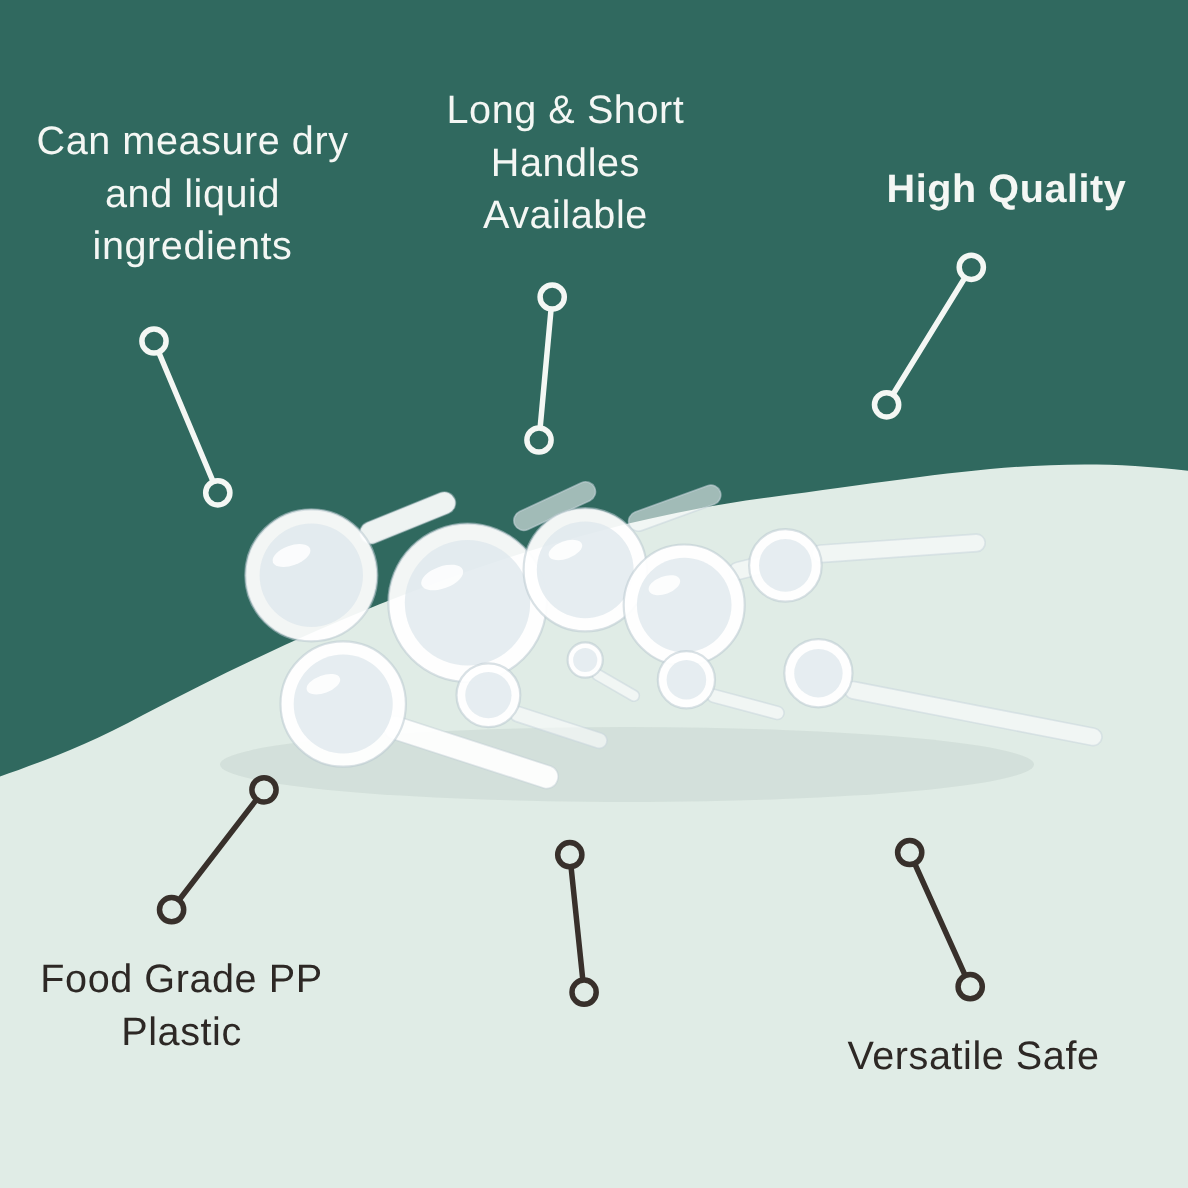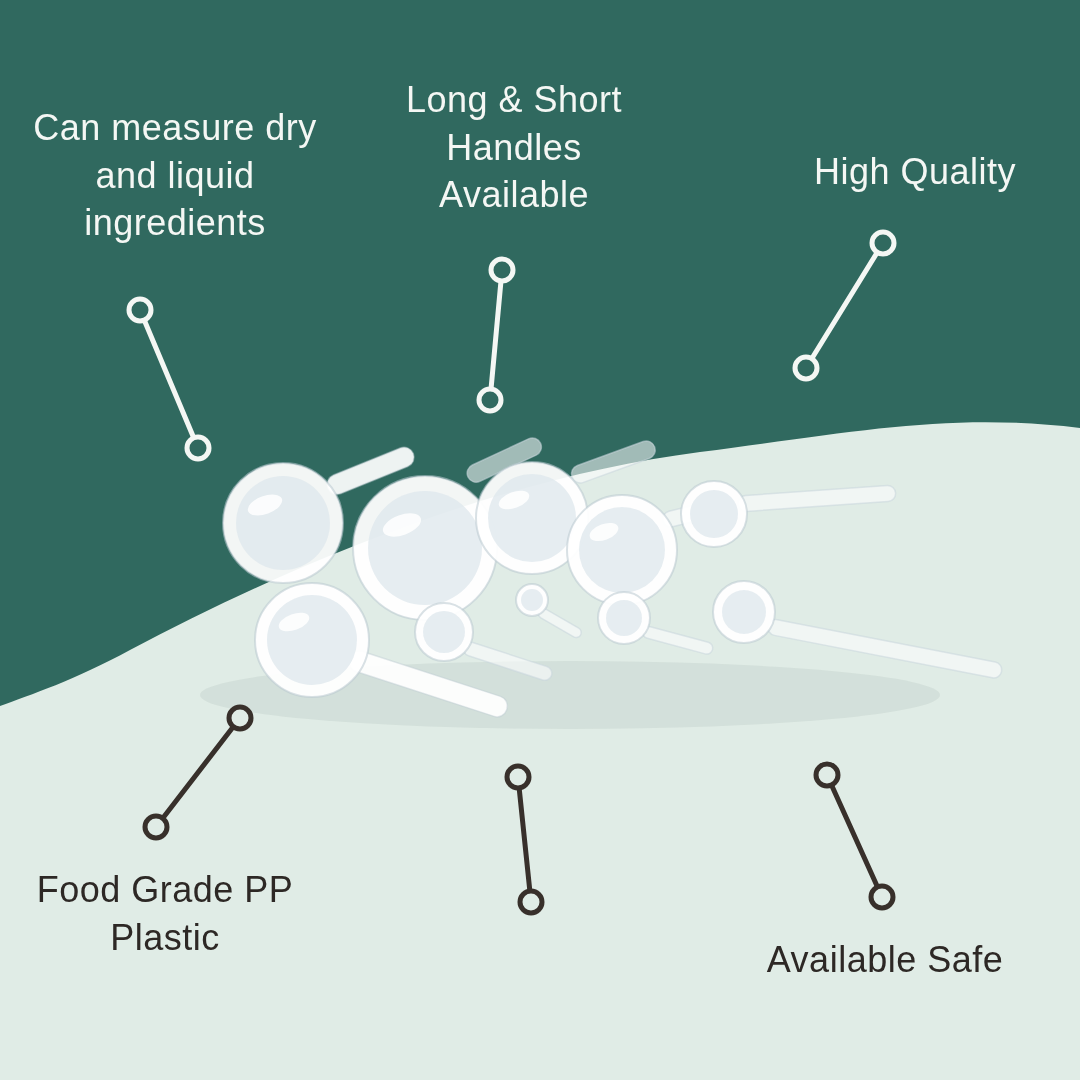--- a/index.html
+++ b/index.html
@@ -150,21 +150,21 @@
   </svg>
 
   <div class="label light" style="left:10px;top:104px;width:330px;">Can measure dry
 and liquid
 ingredients</div>
 
   <div class="label light" style="left:379px;top:50px;width:270px;margin-top:26px;">Long &amp; Short
 Handles
 Available</div>
 
-  <div class="label light" style="left:760px;top:148px;width:310px;">High Quality</div>
+  <div class="label light" style="left:760px;top:148px;width:310px;font-weight:bold;">High Quality</div>
 
   <div class="label dark" style="left:10px;top:866px;width:310px;text-align:center;">Food Grade PP
 Plastic</div>
 
 
-  <div class="label dark" style="left:700px;top:936px;width:370px;">Available Safe</div>
+  <div class="label dark" style="left:700px;top:936px;width:370px;">Versatile Safe</div>
 
 </div>
 
 </body></html>

